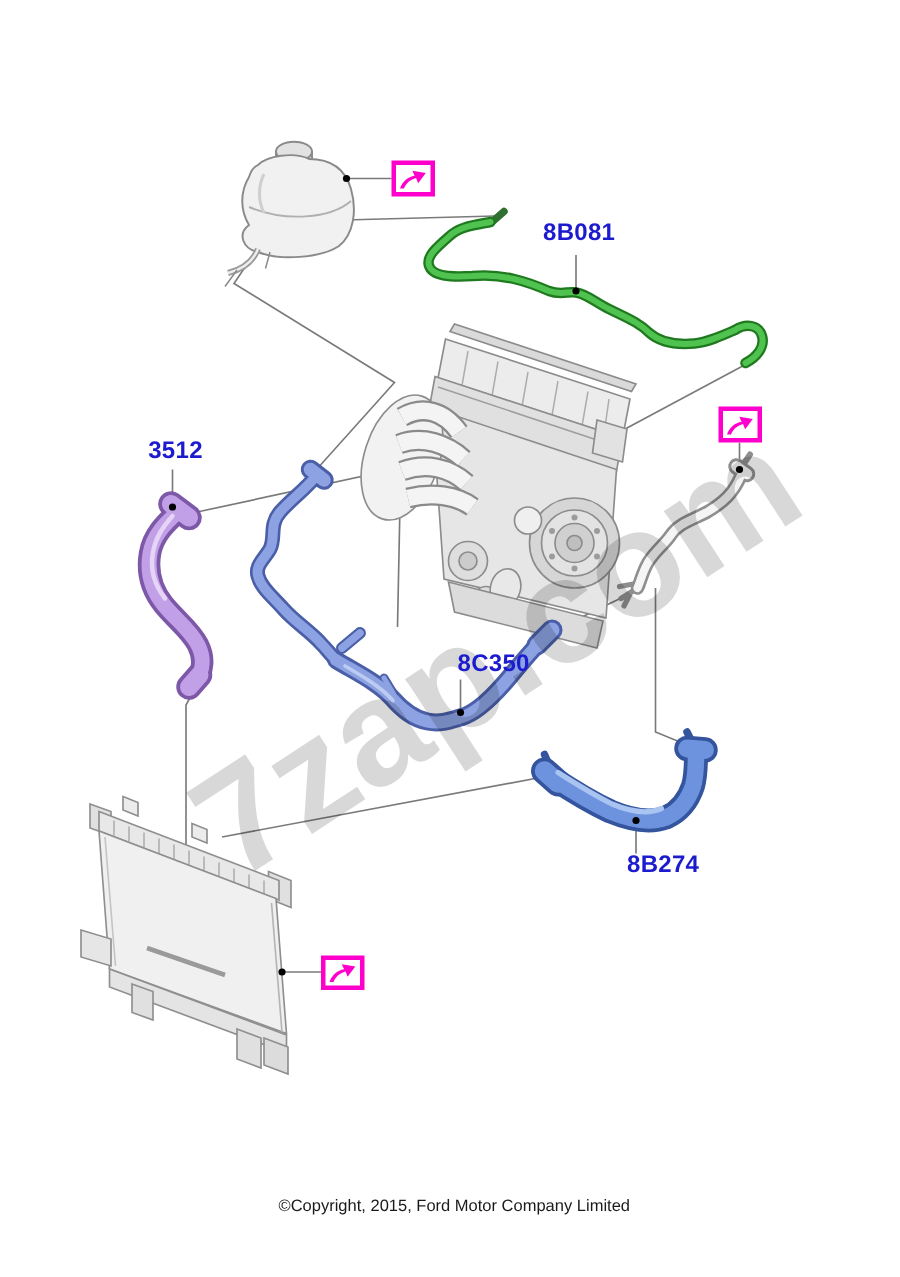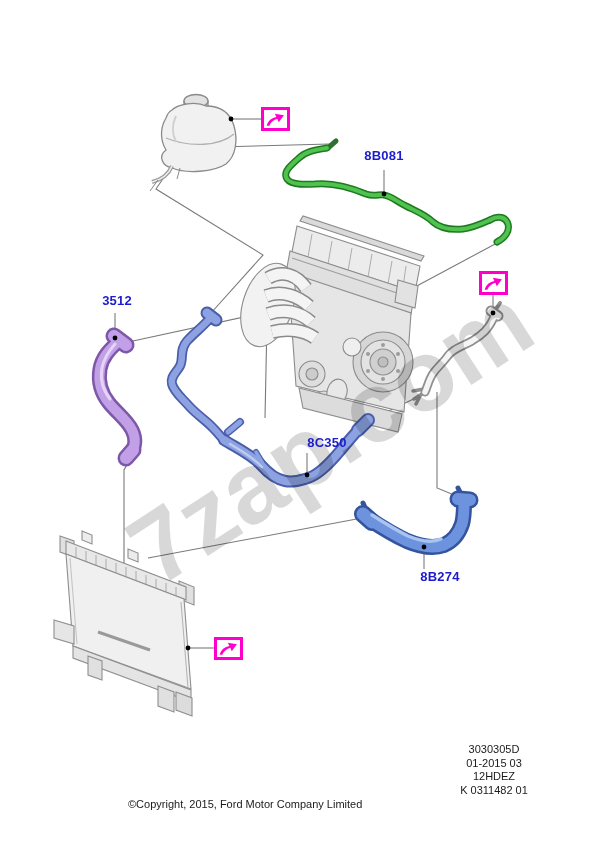--- a/index.html
+++ b/index.html
@@ -2,35 +2,35 @@
 <html><head>
 <meta charset="utf-8">
 <style>
   html,body{margin:0;padding:0;background:#fff;}
   #stage{
     position:relative;width:600px;height:851px;background:#ffffff;
     font-family:"Liberation Sans",sans-serif;overflow:hidden;
   }
   #art{position:absolute;left:0;top:0;}
   .part-label{
-    position:absolute;color:#1c1cce;font-weight:bold;font-size:13px;
+    position:absolute;color:#1c1cce;font-weight:bold;font-size:16px;
     letter-spacing:.2px;text-align:center;cursor:pointer;line-height:14px;
   }
   .detail-btn{
     position:absolute;width:23px;height:18px;background:#ffffff;
     border:3px solid #ff00cc;display:flex;align-items:center;justify-content:center;
     cursor:pointer;box-sizing:content-box;
   }
   .detail-btn svg{display:block;}
   .plate{
     position:absolute;left:423px;top:743px;width:142px;text-align:center;
     font-size:11px;line-height:13.5px;color:#1a1a1a;
   }
   .copyright{
-    position:absolute;left:128px;top:798px;width:292px;text-align:left;
+    position:absolute;left:128px;top:798px;width:292px;text-align:right;
     font-size:11px;color:#1a1a1a;
   }
 </style>
 </head>
 <body>
 <div id="stage">
 
 <svg id="art" width="600" height="851" viewBox="0 0 600 851">
 
   <g stroke="#7a7a7a" stroke-width="1.1" fill="none">
@@ -240,22 +240,16 @@
   <svg width="21" height="15" viewBox="0 0 23 17">
     <path d="M1.5,15.5 C3.5,9.5 7.5,6.8 12.5,5.8 L10.8,2 L21,3.8 L15.2,11.5 L13.6,7.6 C9.5,8.8 6.5,11 4.5,15.5 Z" fill="#ff00cc"></path>
   </svg>
 </div>
 <div class="detail-btn" style="left:214px;top:637px;height:17px;">
   <svg width="21" height="15" viewBox="0 0 23 17">
     <path d="M1.5,15.5 C3.5,9.5 7.5,6.8 12.5,5.8 L10.8,2 L21,3.8 L15.2,11.5 L13.6,7.6 C9.5,8.8 6.5,11 4.5,15.5 Z" fill="#ff00cc"></path>
   </svg>
 </div>
 
-<div class="plate">
-  <div>3030305D</div>
-  <div>01-2015 03</div>
-  <div>12HDEZ</div>
-  <div>K 0311482 01</div>
-</div>
 
 <div class="copyright">©Copyright, 2015, Ford Motor Company Limited</div>
 
 </div>
 
 </body></html>

